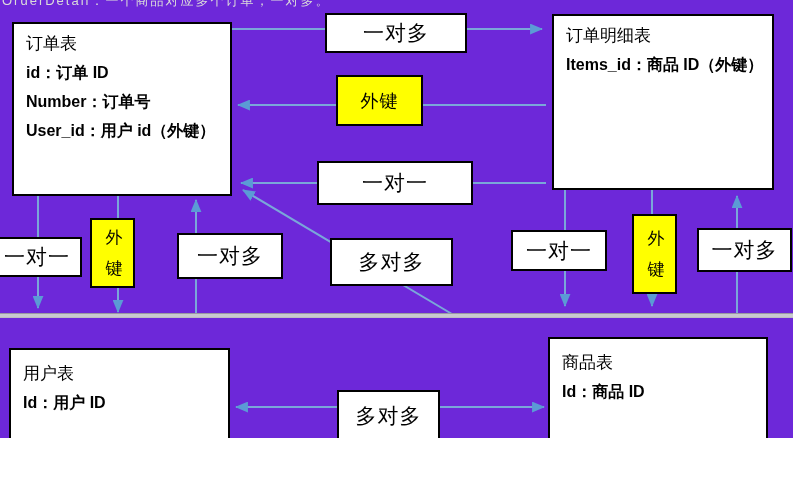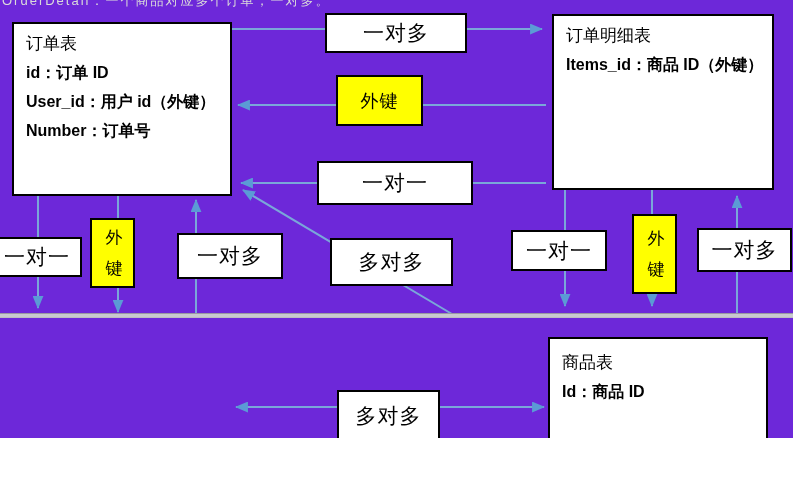--- a/index.html
+++ b/index.html
@@ -93,29 +93,33 @@
     <line class="conn" x1="737" y1="313" x2="737" y2="196" marker-end="url(#ah)"></line>
     <line class="conn" x1="337" y1="407" x2="236" y2="407" marker-end="url(#ah)"></line>
     <line class="conn" x1="440" y1="407" x2="544" y2="407" marker-end="url(#ah)"></line>
   </svg>
 
   <div class="divider"></div>
 
   <div class="tbox" style="left:12px; top:22px; width:220px; height:174px;">
     <div class="title">订单表</div>
     <div class="field">id：订单 ID</div>
+    <div class="field">Number：订单号</div>
     <div class="field">User_id：用户 id（外键）</div>
-    <div class="field">Number：订单号</div>
   </div>
 
   <div class="tbox" style="left:546px; top:14px; width:222px; height:176px;margin-left:6px;">
     <div class="title">订单明细表</div>
     <div class="field">Items_id：商品 ID（外键）</div>
   </div>
 
+  <div class="tbox" style="left:9px; top:348px; width:221px; height:125px; padding-top:9px;">
+    <div class="title">用户表</div>
+    <div class="field">Id：用户 ID</div>
+  </div>
 
   <div class="tbox" style="left:548px; top:337px; width:220px; height:120px; padding-top:9px;">
     <div class="title">商品表</div>
     <div class="field">Id：商品 ID</div>
   </div>
 
   <div class="lbox" style="left:325px; top:13px; width:142px; height:40px;">一对多</div>
 
   <div class="lbox yellow" style="left:336px; top:75px; width:87px; height:51px; font-size:18px;">外键</div>
 

